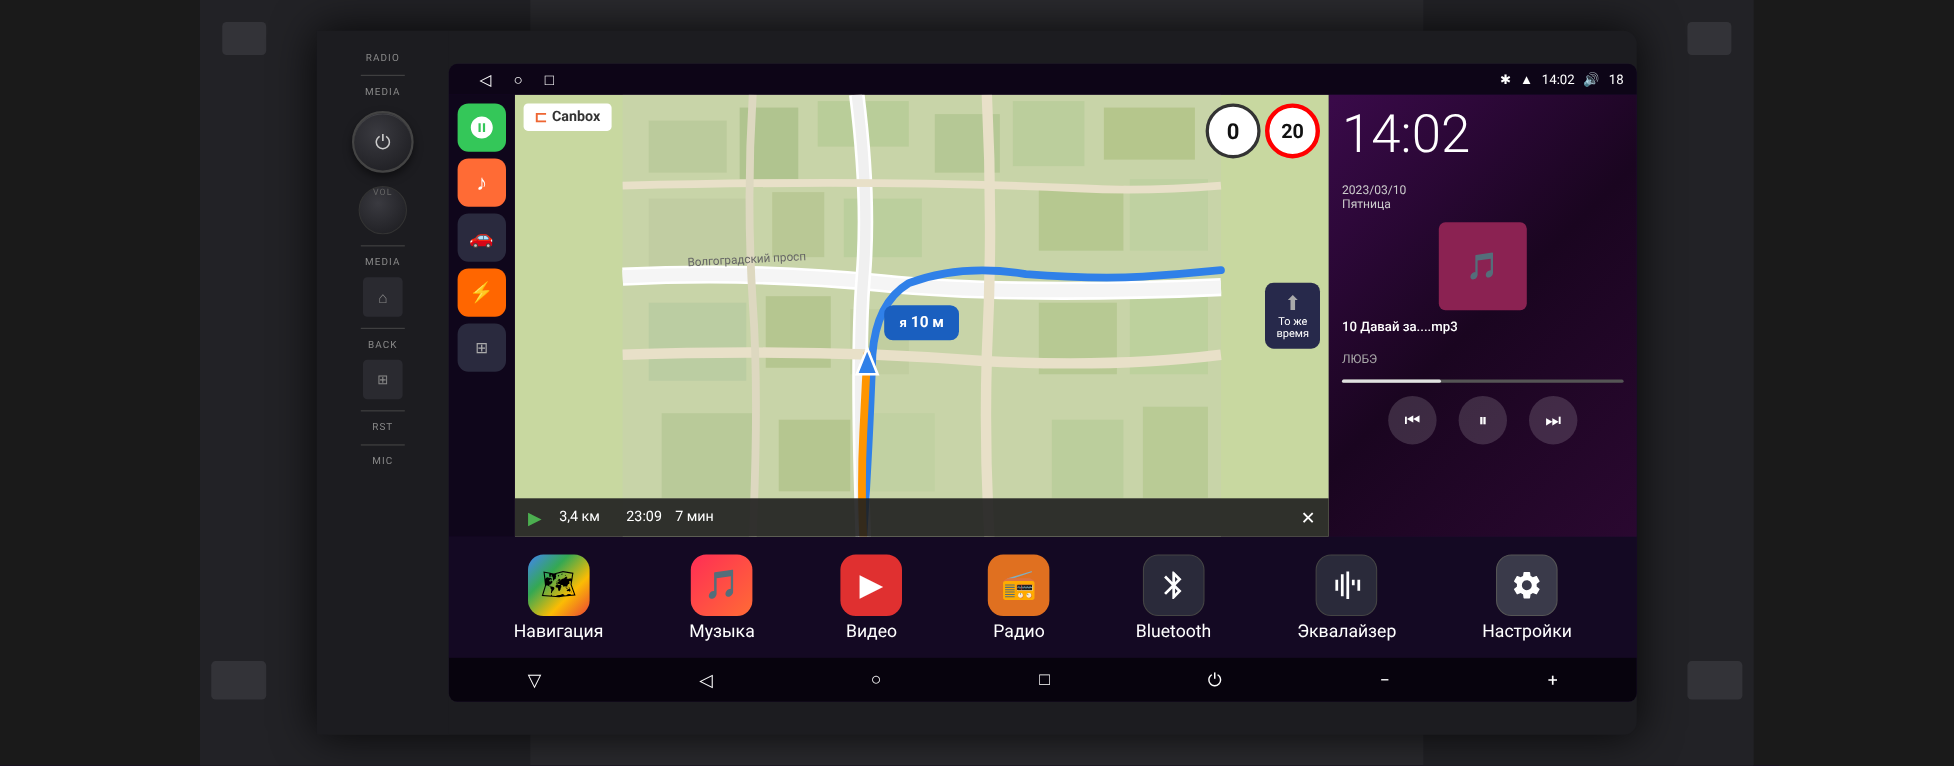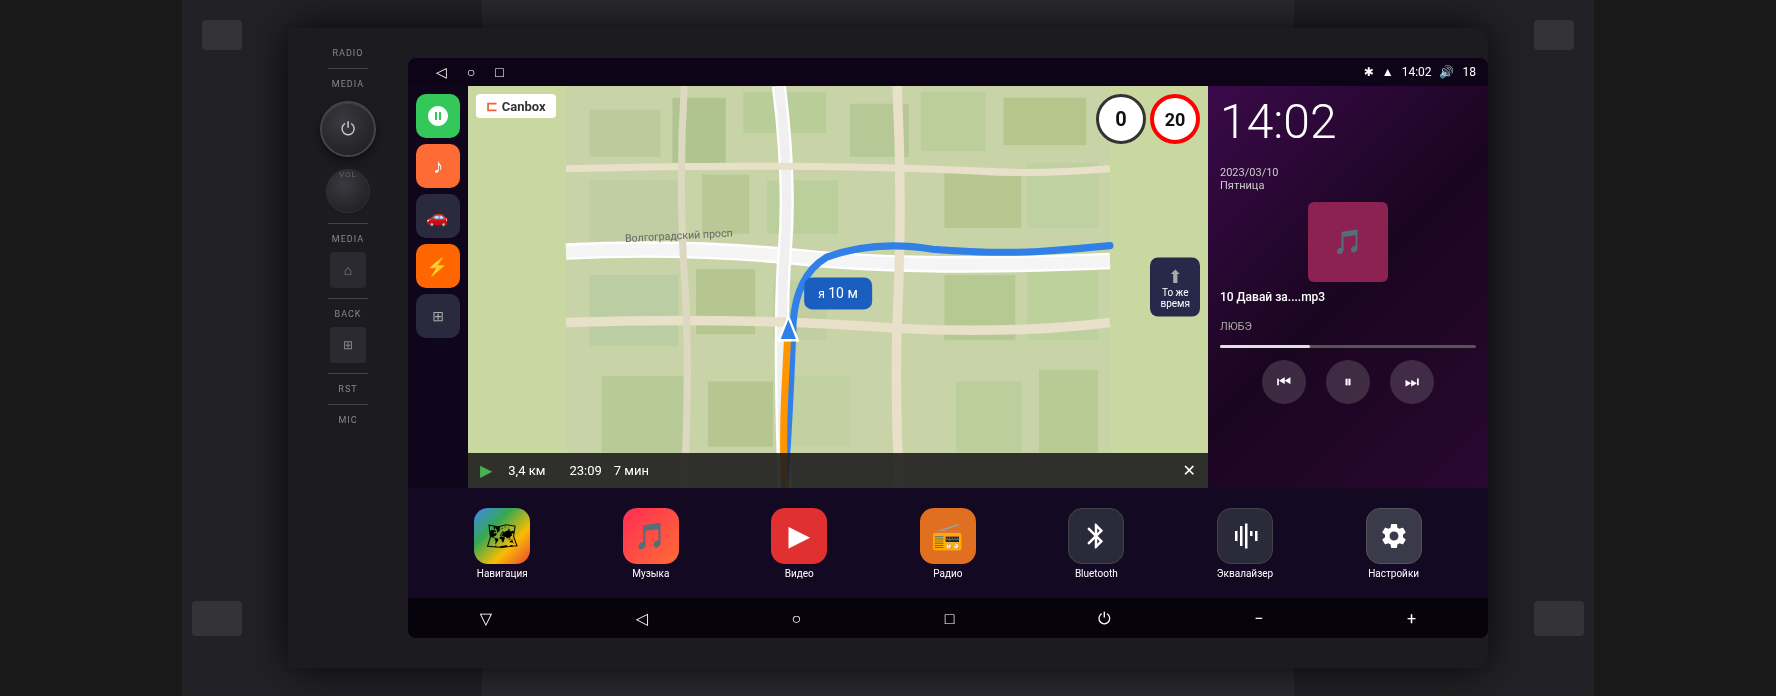--- a/index.html
+++ b/index.html
@@ -351,21 +351,21 @@
     .nav-distance {
       position: absolute;
       top: 50%; left: 50%;
       transform: translate(-50%, -30%);
       background: #1a5fbf;
       border-radius: 8px;
       padding: 8px 14px;
       color: white;
       text-align: center;
       font-size: 14px;
-      font-weight: normal;
+      font-weight: bold;
       z-index: 10;
     }
 
     .nav-bottom-bar {
       position: absolute;
       bottom: 0; left: 0; right: 0;
       background: rgba(30,30,30,0.9);
       padding: 8px 12px;
       display: flex;
       align-items: center;
@@ -525,21 +525,21 @@
       width: 56px; height: 56px;
       border-radius: 14px;
       display: flex;
       align-items: center;
       justify-content: center;
       font-size: 26px;
     }
 
     .app-label {
       color: white;
-      font-size: 10px;
+      font-size: 16px;
       text-align: left;
     }
 
     .icon-maps { background: linear-gradient(135deg, #4285f4, #34a853, #fbbc04, #ea4335); }
     .icon-music { background: linear-gradient(135deg, #ff2d55, #ff6b35); }
     .icon-video { background: #e03030; }
     .icon-radio { background: #e07020; }
     .icon-bt { background: #2a2a3a; border: 1px solid #444; }
     .icon-eq { background: #2a2a3a; border: 1px solid #444; }
     .icon-settings { background: #3a3a4a; border: 1px solid #555; }

